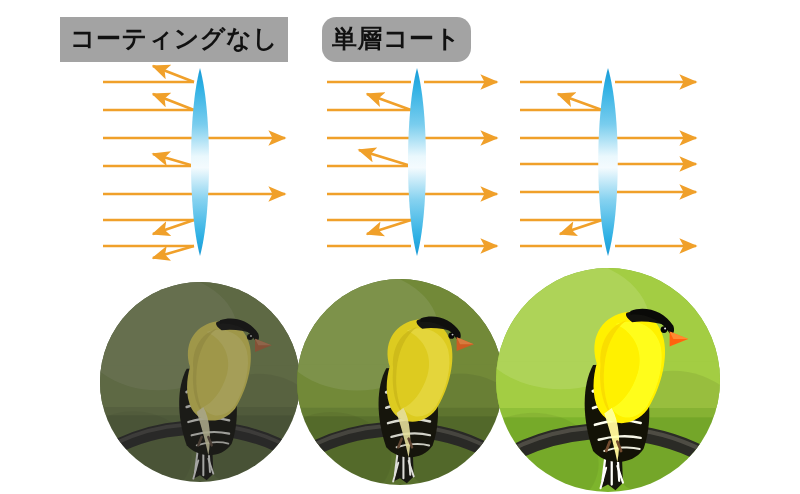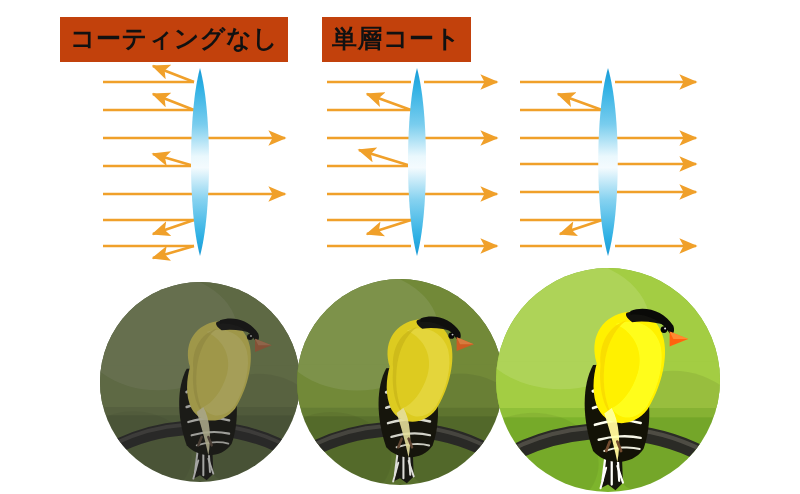--- a/index.html
+++ b/index.html
@@ -7,21 +7,21 @@
     width:800px;height:494px;
     background:#ffffff;
     font-family:"DejaVu Sans","Liberation Sans",sans-serif;
     overflow:hidden;position:relative;
   }
   .stage{position:absolute;inset:0;}
 
   
   .label{
     position:absolute;
-    background:#c2410c;
+    background:#a3a3a3;
     color:#111111;
     font-weight:700;
     font-size:25px;
     line-height:1;
     letter-spacing:0.5px;
     padding:9px 10px 11px 10px;
     white-space:nowrap;
     text-align:center;
   }
 
@@ -36,21 +36,21 @@
     overflow:hidden;
   }
   .photo svg{display:block;}
 </style>
 </head>
 <body>
 
 <div class="stage">
 
   <div class="label" style="left:60px;top:17px;">コーティングなし</div>
-  <div class="label" style="left:322px;top:17px;">単層コート</div>
+  <div class="label" style="left:322px;top:17px;border-radius:14px;">単層コート</div>
 
   <svg width="0" height="0" style="position:absolute" aria-hidden="true">
     <defs>
 
       <linearGradient id="lensGrad" x1="0" y1="0" x2="0" y2="1">
         <stop offset="0%" stop-color="#1a9ad6"></stop>
         <stop offset="10%" stop-color="#2eb0e4"></stop>
         <stop offset="30%" stop-color="#79cdee"></stop>
         <stop offset="47%" stop-color="#eaf8fd"></stop>
         <stop offset="53%" stop-color="#f4fbfe"></stop>

